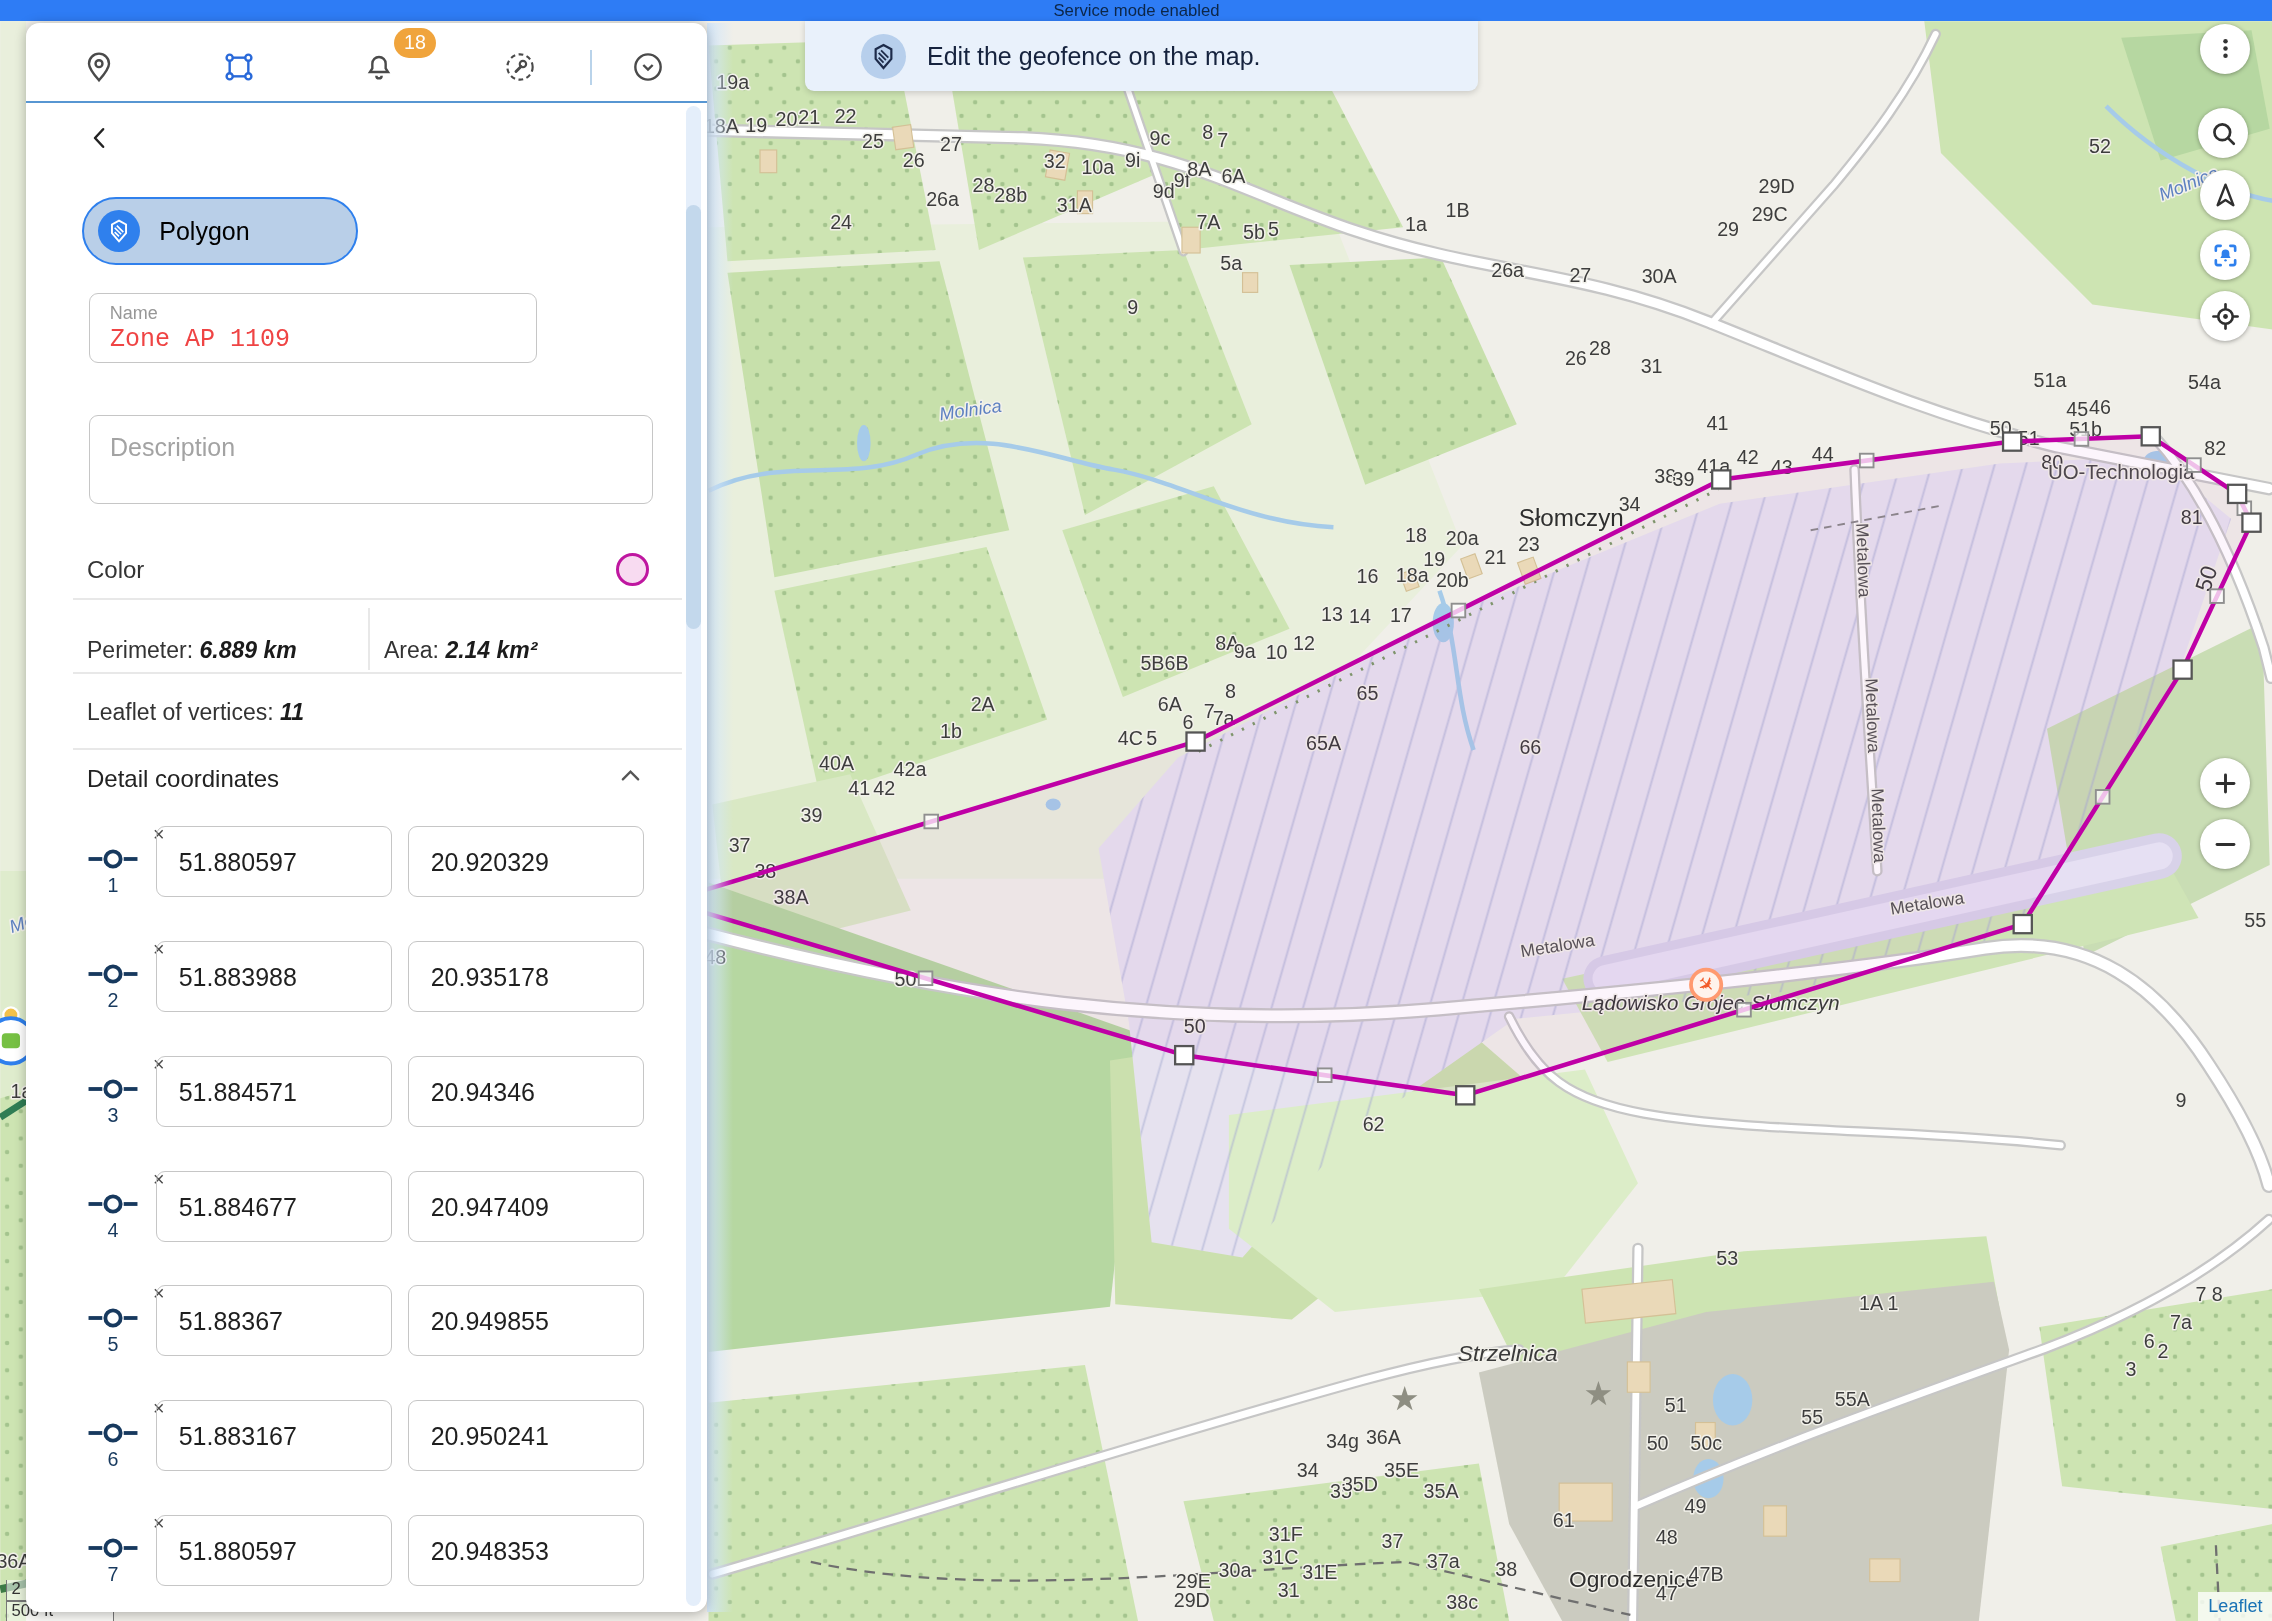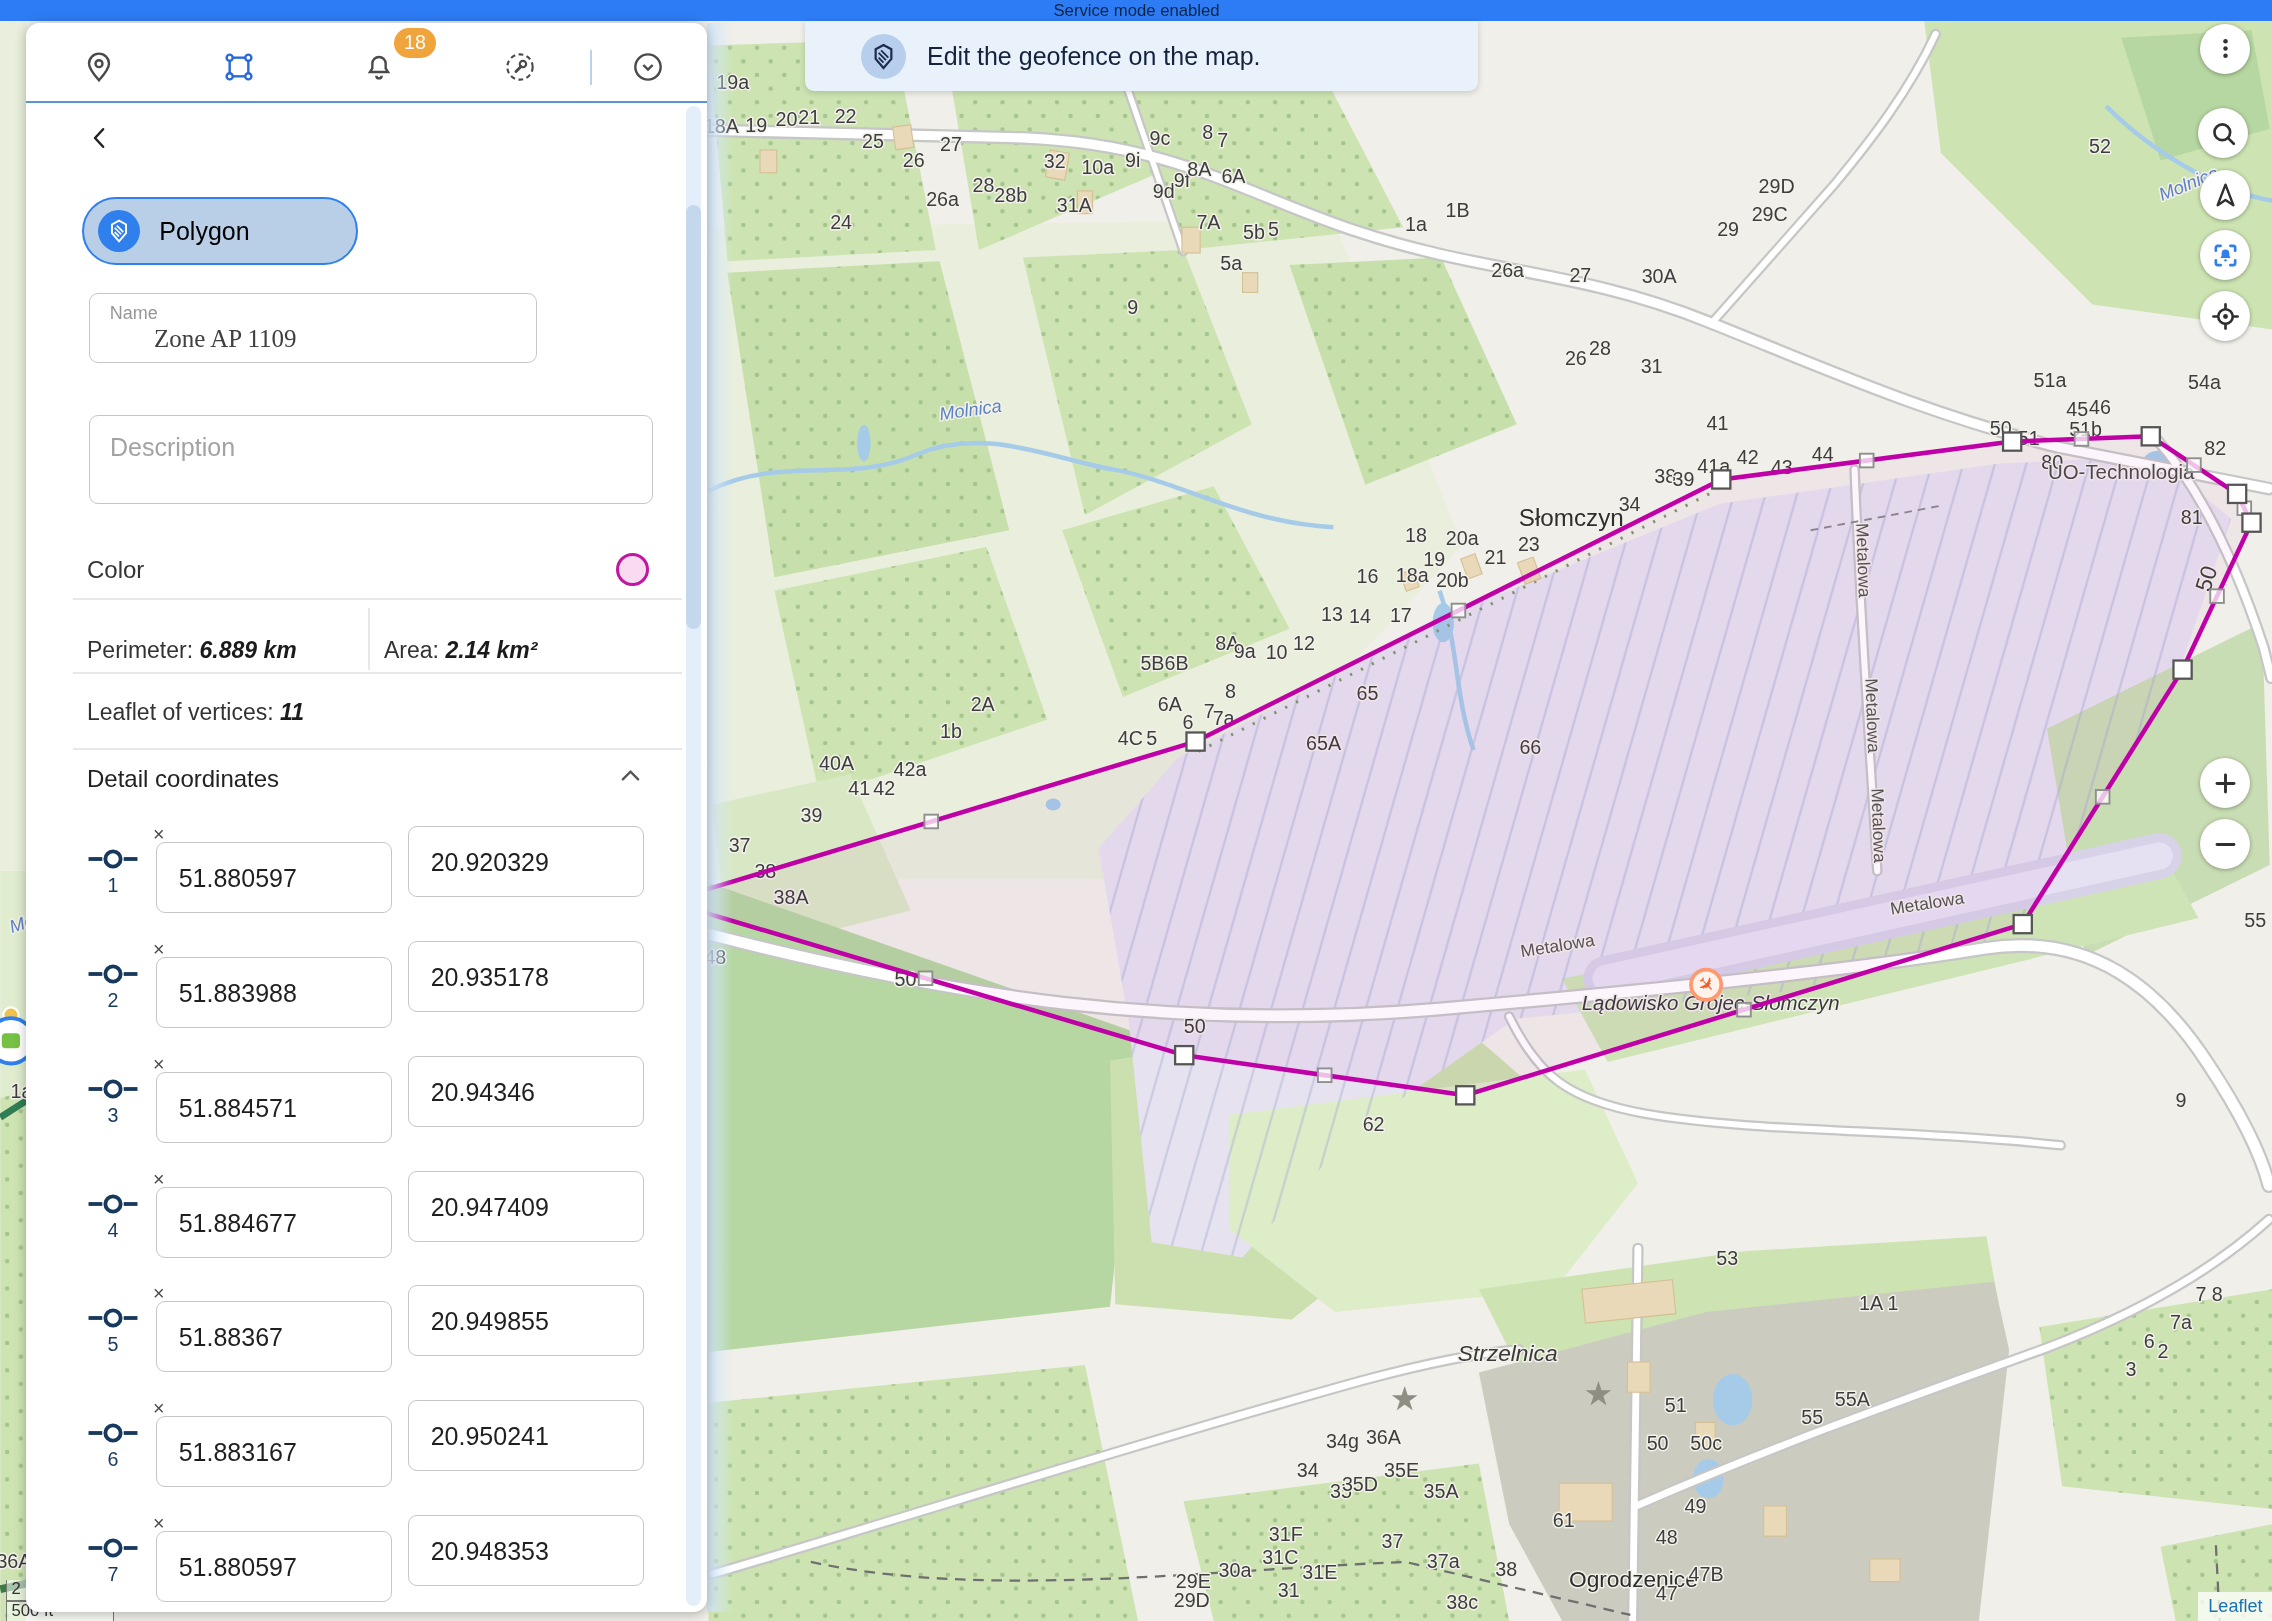--- a/index.html
+++ b/index.html
@@ -45,21 +45,21 @@
   #back{left:59px;top:100px;width:30px;height:30px;}
   #pill{left:56px;top:174px;width:276px;height:68px;border-radius:35px;background:#b9cfe8;
         border:2.3px solid #2f80ed;box-sizing:border-box;display:flex;align-items:center;}
   #pill .picon{width:42px;height:42px;border-radius:50%;background:#2f80ed;margin-left:13.6px;
         display:flex;align-items:center;justify-content:center;}
   #pill .plabel{margin-left:19.7px;font-size:25px;color:#000000;}
   .fieldbox{border:1.5px solid #c6c6c6;border-radius:9px;box-sizing:border-box;background:#fff;}
   #name-box{left:63px;top:270px;width:448px;height:70px;}
   #name-box .flabel{position:absolute;left:19.7px;top:9px;font-size:18px;color:#979797;}
   #name-box input{position:absolute;left:18px;top:30px;width:515px;border:none;outline:none;
-        font-size:25px;color:#404040;font-family:Liberation Serif, serif;background:transparent;margin-left:44px;}
+        font-size:25px;color:#ef4444;font-family:Liberation Mono, monospace;background:transparent;}
   #desc-box{left:63px;top:392px;width:564px;height:89px;}
   #desc-box textarea{position:absolute;left:18px;top:15px;width:523px;height:61px;border:none;outline:none;
         resize:none;font-size:25px;color:#1f1f1f;font-family:inherit;background:transparent;}
   #desc-box textarea::placeholder{color:#a3a3a3;}
   .rowlabel{font-size:24px;color:#333;}
   #color-label{left:61px;top:533px;}
   #color-swatch{left:590px;top:530px;width:33px;height:33px;border-radius:50%;
         background:#f8dbf1;border:3.8px solid #bf17a0;box-sizing:border-box;}
   .hdiv{left:47px;width:609px;height:1.5px;background:#e8e8e8;}
   #stat-vdiv{left:342px;top:585px;width:1.5px;height:62px;background:#e8e8e8;}
@@ -69,21 +69,21 @@
   
   .vrow{left:0;width:681px;height:91px;}
   .vx{position:absolute;left:127px;top:-3px;font-size:19.7px;color:#4a4a4a;}
   .vicon{position:absolute;left:61px;top:19.7px;}
   .vnum{position:absolute;left:61px;top:48px;width:52px;text-align:center;
         font-size:19.7px;color:#17395e;}
   .vbox{position:absolute;top:0;width:236px;height:71px;border:1.5px solid #c6c6c6;border-radius:9px;
         box-sizing:border-box;}
   .vbox input{position:absolute;left:19.7px;top:0;width:197px;height:68px;border:none;outline:none;
         font-size:25px;color:#1f1f1f;font-family:inherit;background:transparent;}
-  .vbox.b1{left:130px;margin-top:16px;} .vbox.b2{left:382px;}
+  .vbox.b1{left:130px;} .vbox.b2{left:382px;}
   #scrolltrack{left:660px;top:83px;width:15px;height:1500px;background:#e4eefa;border-radius:7.6px;}
   #scrollthumb{left:660px;top:182px;width:15px;height:424px;background:#c3d8ec;border-radius:7.6px;}
 </style>
 </head>
 <body>
 
 <svg id="map-svg" class="abs" width="2273" height="1621" viewBox="0 0 3000 2140">
   <defs>
     <pattern id="orchard" width="36" height="36" patternUnits="userSpaceOnUse">
       <circle cx="9" cy="9" r="3" fill="#9abc85"></circle>

